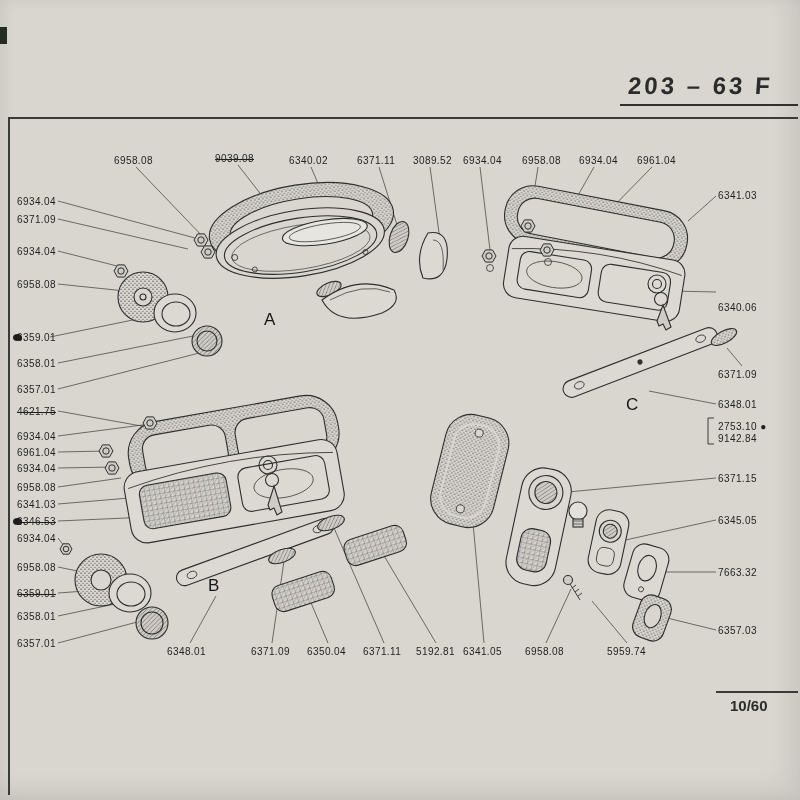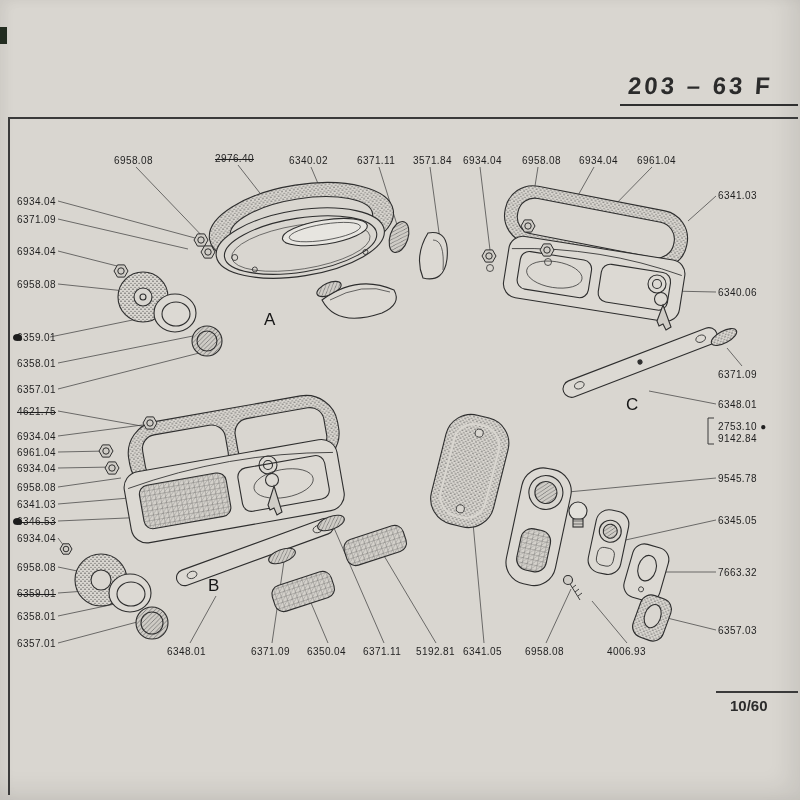--- a/index.html
+++ b/index.html
@@ -263,24 +263,24 @@
         <ellipse cx="652" cy="616" rx="8" ry="12" fill="#d9d6d0"></ellipse>
       </g>
     </g>
   </svg>
 
   <span class="section-letter" style="left:264px;top:310px">A</span>
   <span class="section-letter" style="left:208px;top:576px">B</span>
   <span class="section-letter" style="left:626px;top:395px">C</span>
 
   <span class="co" style="left:114px;top:155px">6958.08</span>
-  <span class="co struck" style="left:215px;top:153px">2976.40</span>
+  <span class="co struck" style="left:215px;top:153px">9039.08</span>
   <span class="co" style="left:289px;top:155px">6340.02</span>
   <span class="co" style="left:357px;top:155px">6371.11</span>
-  <span class="co" style="left:413px;top:155px">3571.84</span>
+  <span class="co" style="left:413px;top:155px">3089.52</span>
   <span class="co" style="left:463px;top:155px">6934.04</span>
   <span class="co" style="left:522px;top:155px">6958.08</span>
   <span class="co" style="left:579px;top:155px">6934.04</span>
   <span class="co" style="left:637px;top:155px">6961.04</span>
 
   <span class="co" style="left:17px;top:196px">6934.04</span>
   <span class="co" style="left:17px;top:214px">6371.09</span>
   <span class="co" style="left:17px;top:246px">6934.04</span>
   <span class="co" style="left:17px;top:279px">6958.08</span>
   <span class="co" style="left:17px;top:332px">6359.01</span>
@@ -295,32 +295,32 @@
   <span class="co struck" style="left:17px;top:516px">6346.53</span>
   <span class="co" style="left:17px;top:533px">6934.04</span>
   <span class="co" style="left:17px;top:562px">6958.08</span>
   <span class="co struck" style="left:17px;top:588px">6359.01</span>
   <span class="co" style="left:17px;top:611px">6358.01</span>
   <span class="co" style="left:17px;top:638px">6357.01</span>
   <div class="blob" style="left:13px;top:334px"></div>
   <div class="blob" style="left:13px;top:518px"></div>
 
   <span class="co" style="left:718px;top:190px">6341.03</span>
-  <span class="co" style="left:718px;top:287px">6340.06</span>
+  <span class="co" style="left:718px;top:302px">6340.06</span>
   <span class="co" style="left:718px;top:369px">6371.09</span>
   <span class="co" style="left:718px;top:399px">6348.01</span>
   <span class="co" style="left:718px;top:421px">2753.10 ●</span>
   <span class="co" style="left:718px;top:433px">9142.84</span>
-  <span class="co" style="left:718px;top:473px">9545.78</span>
+  <span class="co" style="left:718px;top:473px">6371.15</span>
   <span class="co" style="left:718px;top:515px">6345.05</span>
   <span class="co" style="left:718px;top:567px">7663.32</span>
   <span class="co" style="left:718px;top:625px">6357.03</span>
 
   <span class="co" style="left:167px;top:646px">6348.01</span>
   <span class="co" style="left:251px;top:646px">6371.09</span>
   <span class="co" style="left:307px;top:646px">6350.04</span>
   <span class="co" style="left:363px;top:646px">6371.11</span>
   <span class="co" style="left:416px;top:646px">5192.81</span>
   <span class="co" style="left:463px;top:646px">6341.05</span>
   <span class="co" style="left:525px;top:646px">6958.08</span>
-  <span class="co" style="left:607px;top:646px">4006.93</span>
+  <span class="co" style="left:607px;top:646px">5959.74</span>
 
 </div>
 
 </body></html>

